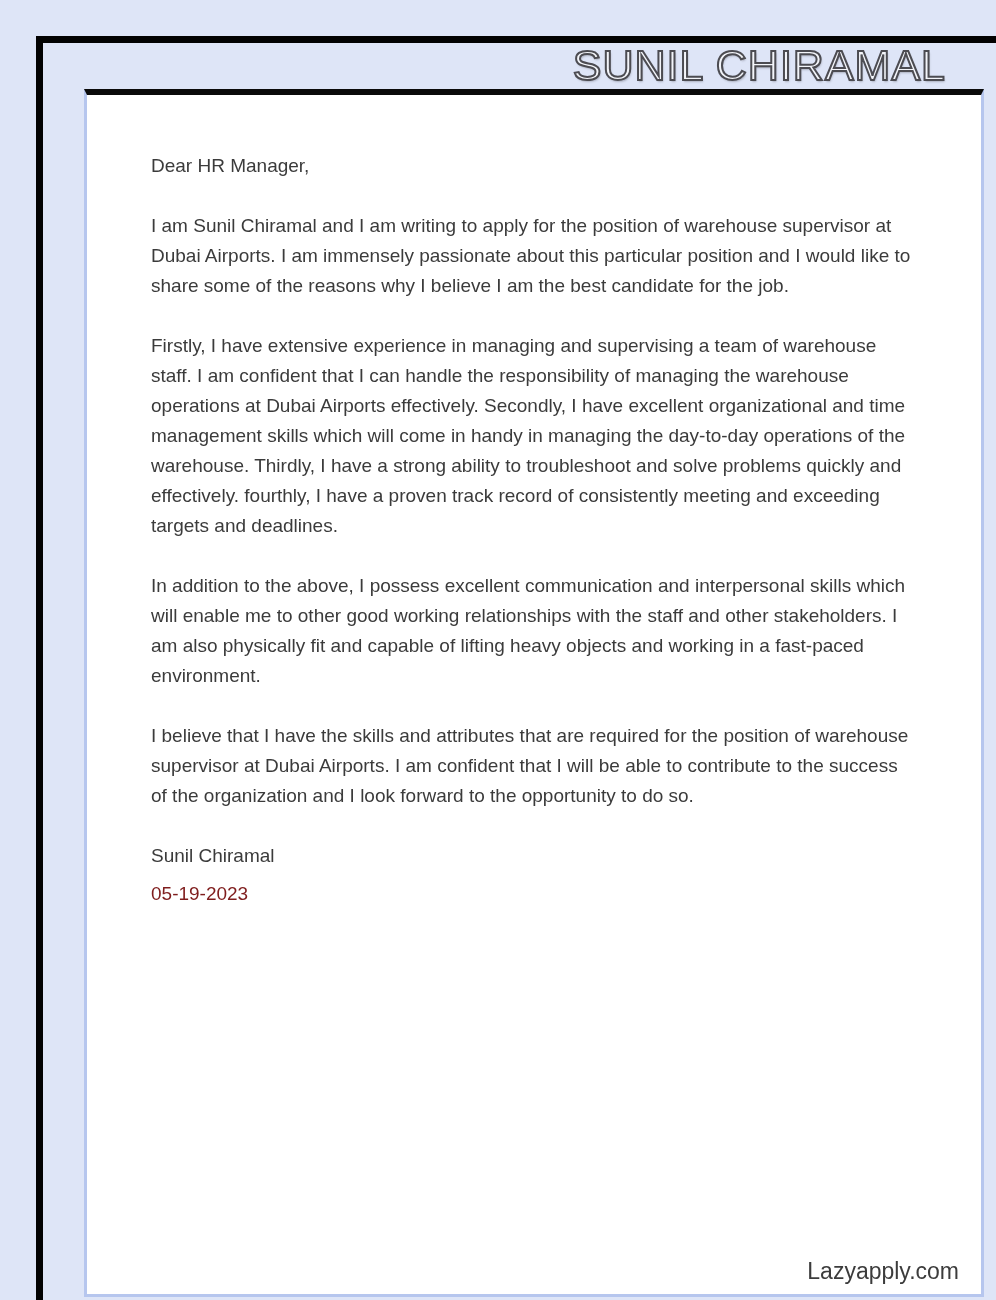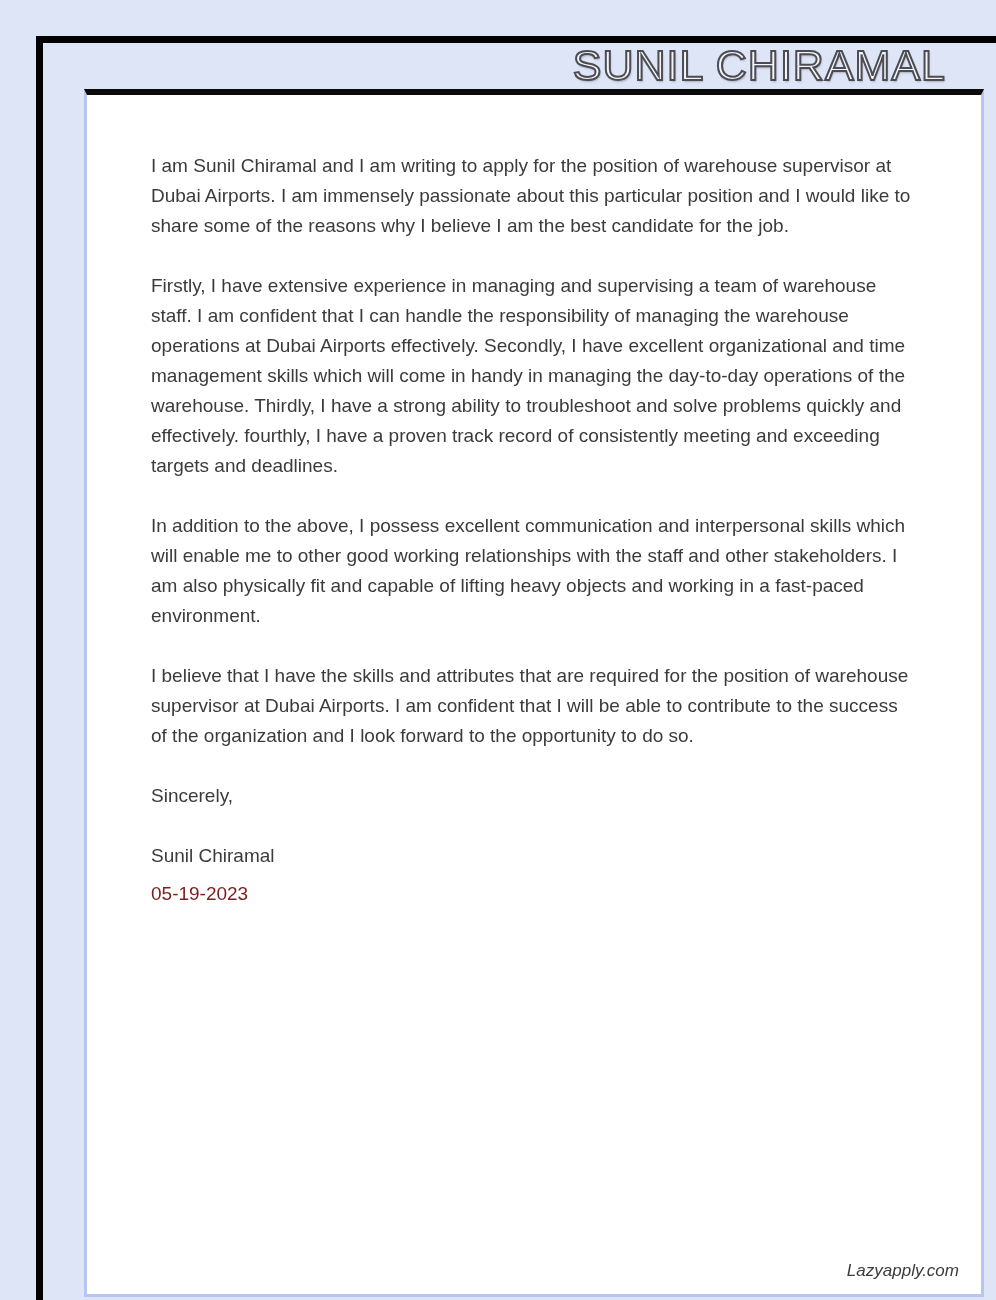--- a/index.html
+++ b/index.html
@@ -57,39 +57,38 @@
   .letter-body p { margin: 0 0 30px 0; }
   .letter-body p.signature { margin-bottom: 8px; }
   .letter-body p.date {
     color: #7f1d1d;
     margin-bottom: 0;
   }
   .watermark {
     position: absolute;
     right: 10px;
     bottom: 1px;
-    font-size: 17px;
+    font-size: 23px;
     color: #3c3c3c;
     line-height: 20px;
-    font-style: italic;
   }
 </style>
 </head>
 <body>
 
 <div class="outer-frame"></div>
 
 <div class="letterhead">
   <span class="letterhead-name">SUNIL CHIRAMAL</span>
 </div>
 
 <div class="paper">
   <div class="letter-body">
+    <p>Dear HR Manager,</p>
     <p>I am Sunil Chiramal and I am writing to apply for the position of warehouse supervisor at Dubai Airports. I am immensely passionate about this particular position and I would like to share some of the reasons why I believe I am the best candidate for the job.</p>
     <p>Firstly, I have extensive experience in managing and supervising a team of warehouse staff. I am confident that I can handle the responsibility of managing the warehouse operations at Dubai Airports effectively. Secondly, I have excellent organizational and time management skills which will come in handy in managing the day-to-day operations of the warehouse. Thirdly, I have a strong ability to troubleshoot and solve problems quickly and effectively. fourthly, I have a proven track record of consistently meeting and exceeding targets and deadlines.</p>
     <p>In addition to the above, I possess excellent communication and interpersonal skills which will enable me to other good working relationships with the staff and other stakeholders. I am also physically fit and capable of lifting heavy objects and working in a fast-paced environment.</p>
     <p>I believe that I have the skills and attributes that are required for the position of warehouse supervisor at Dubai Airports. I am confident that I will be able to contribute to the success of the organization and I look forward to the opportunity to do so.</p>
-    <p>Sincerely,</p>
     <p class="signature">Sunil Chiramal</p>
     <p class="date">05-19-2023</p>
   </div>
   <div class="watermark">Lazyapply.com</div>
 </div>
 
 </body></html>

